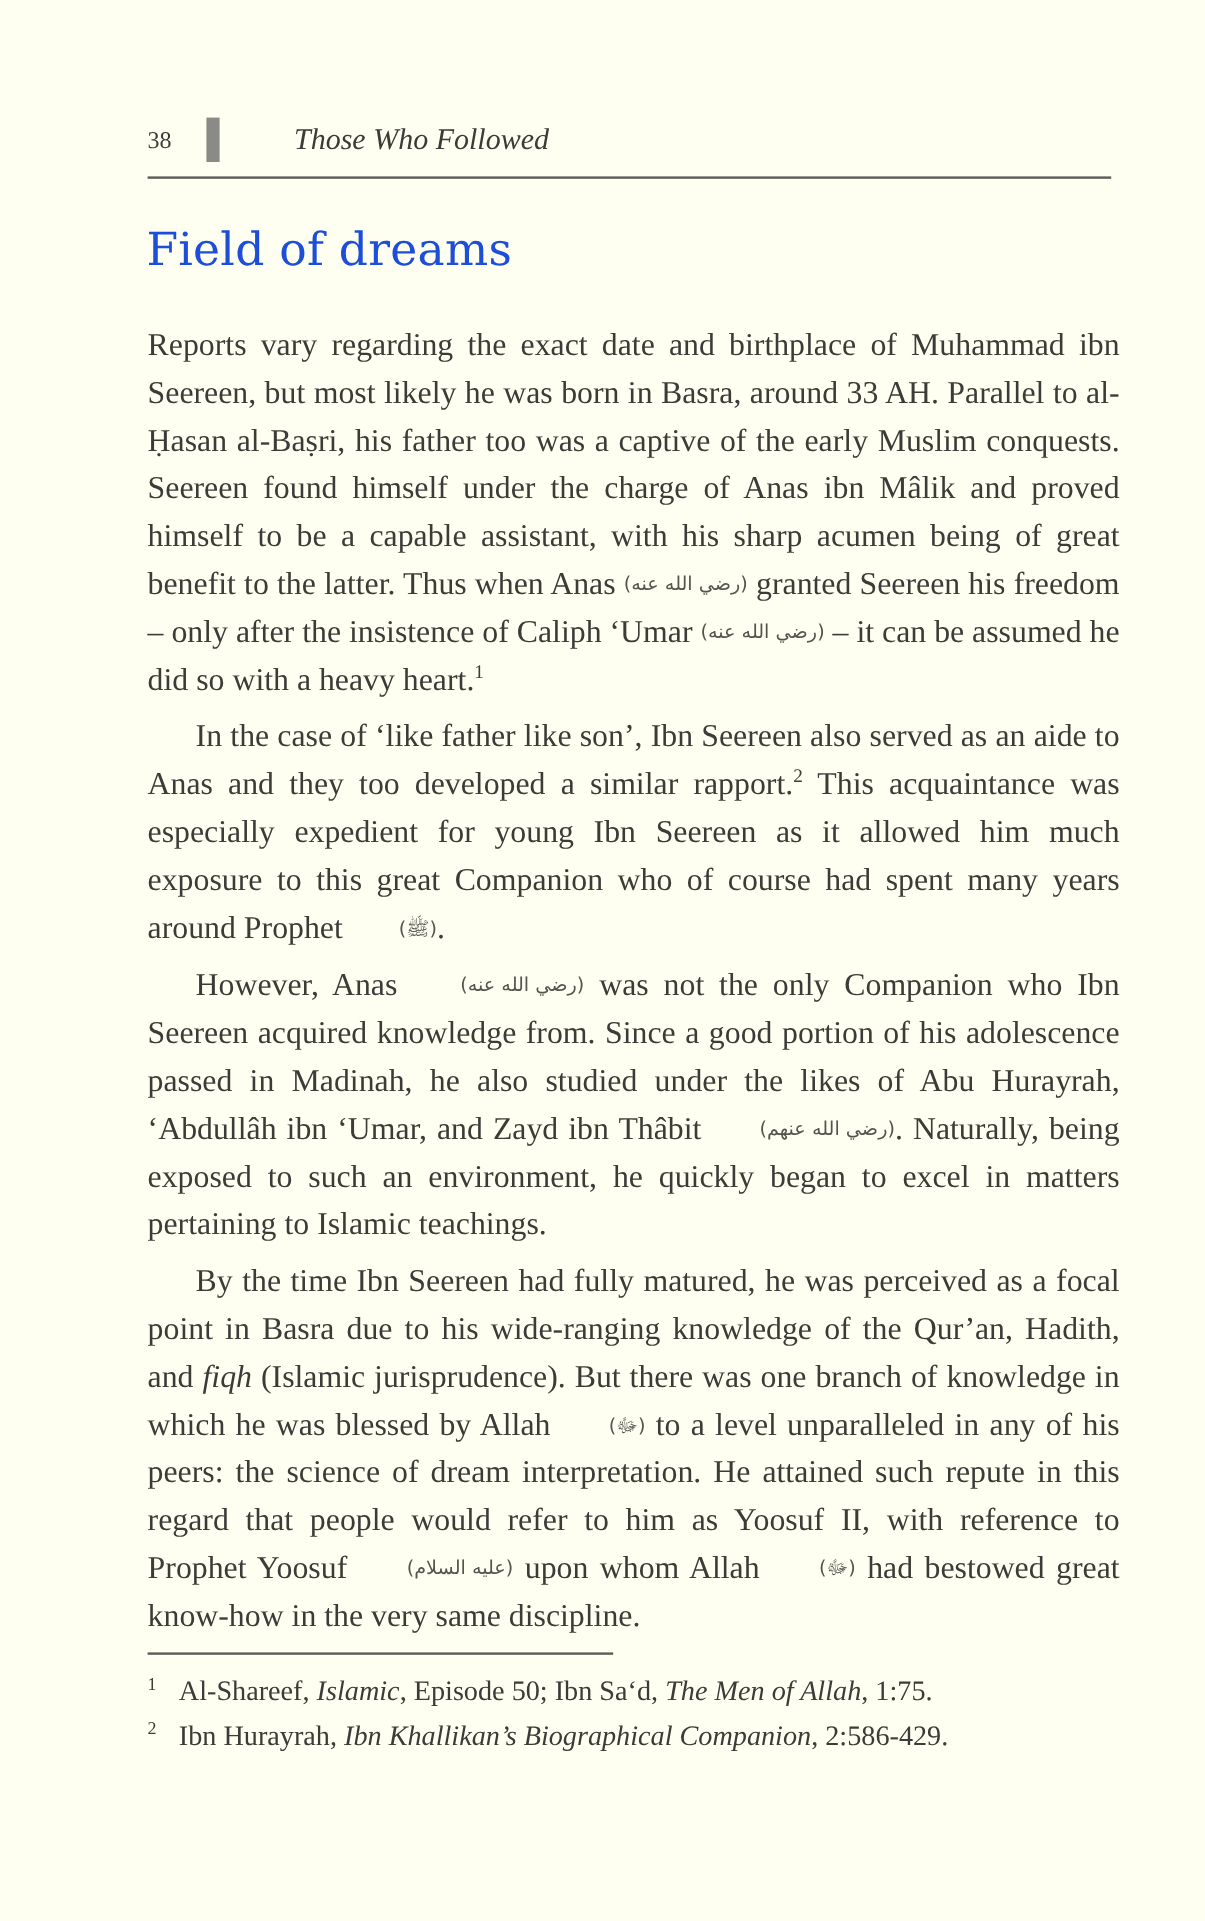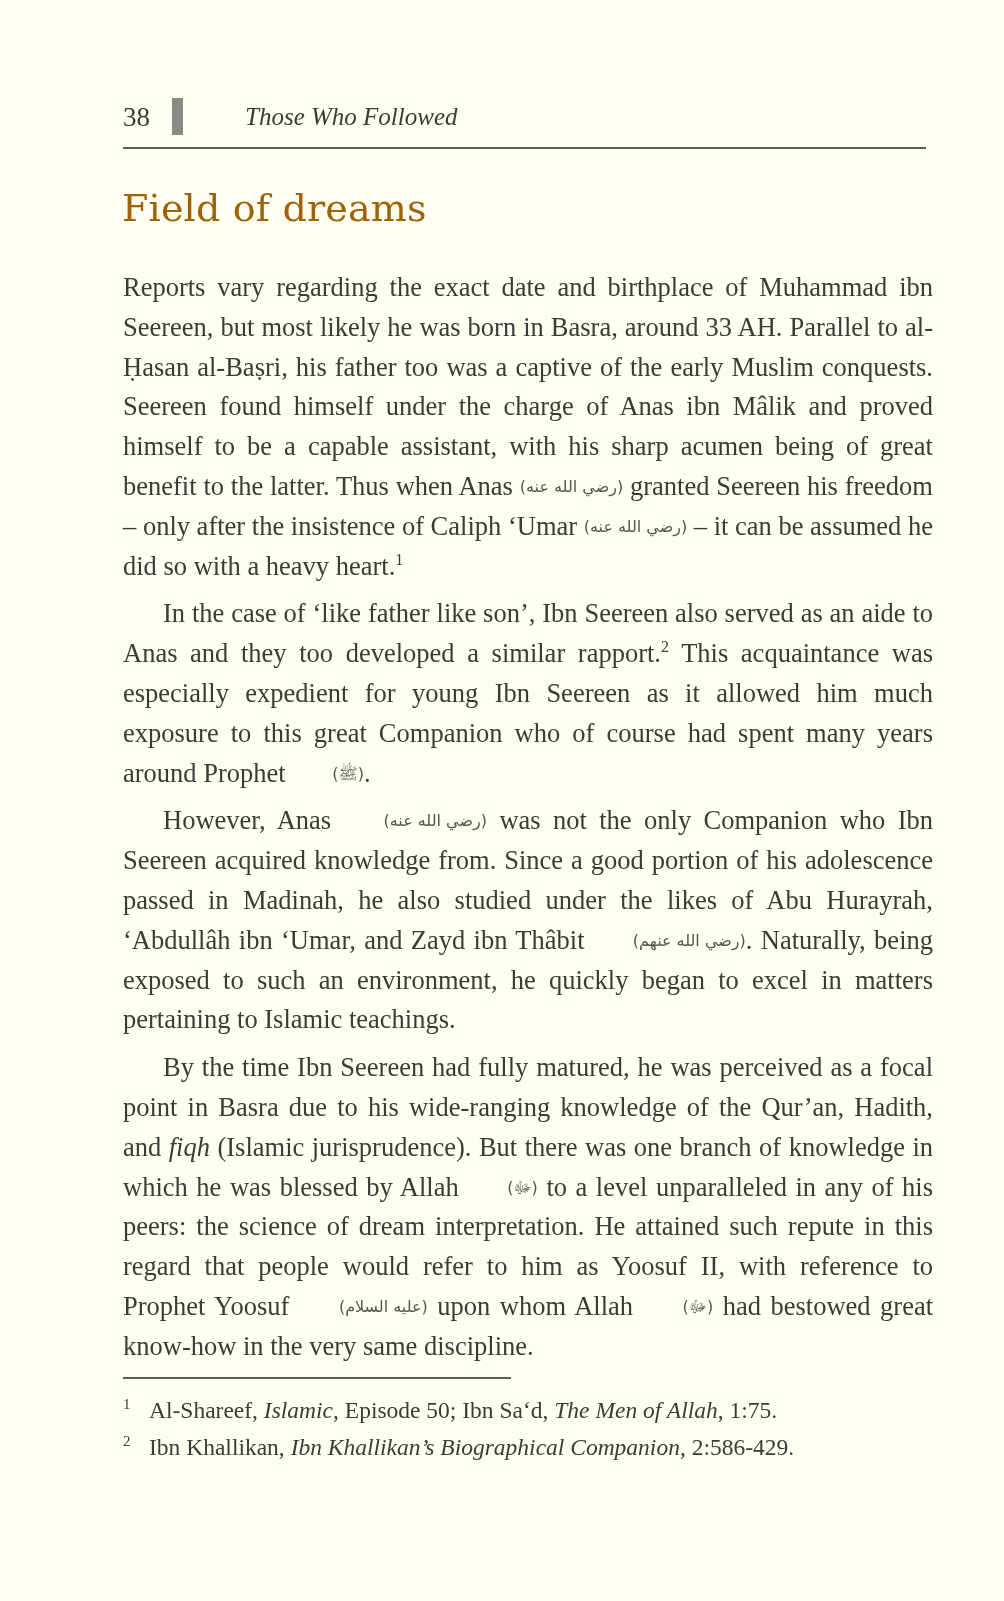--- a/index.html
+++ b/index.html
@@ -9,38 +9,38 @@
     position: relative;
     overflow: hidden;
     color: #3b3b38;
     font-family: "Liberation Serif", serif;
   }
   .header {
     position: absolute; left: 123px; top: 98px; width: 803px; height: 52px;
   }
   .page-number {
     position: absolute; left: 0; top: 4px;
-    font-size: 27px; line-height: 30px;
+    font-size: 20px; line-height: 30px;
   }
   .header-bar {
     position: absolute; left: 49px; top: 0px; width: 11px; height: 37px;
     background: #8a8a86;
   }
   .running-title {
     position: absolute; left: 78px; top: 4px;
     font-style: italic; font-size: 25px; line-height: 30px; margin-left: 44px;
   }
   .header-rule {
     position: absolute; left: 0; top: 49px; width: 803px; height: 2px;
     background: #5c5c58;
   }
   .section-title {
     position: absolute; left: 122px; top: 184px;
     font-family: "DejaVu Serif", serif;
-    font-size: 38px; line-height: 48px; color: #a16207;
+    font-size: 38px; line-height: 48px; color: #1d4ed8;
     letter-spacing: 0.2px;
   }
   .body-text {
     position: absolute; left: 123px; top: 246px; width: 810px;
     font-size: 26.5px; line-height: 39.8px;
     text-align: justify;
     margin-top: 22px;
   }
   .body-text p { margin: 0 0 8px 0; text-indent: 0; }
   .body-text p.indent { text-indent: 40px; }
@@ -76,14 +76,14 @@
 <div class="body-text" id="body-text">
     <p><span>Reports vary regarding the exact date and birthplace of Muhammad ibn Seereen, but most likely he was born in Basra, around 33 AH. Parallel to al-Ḥasan al-Baṣri, his father too was a captive of the early Muslim conquests. Seereen found himself under the charge of Anas ibn Mâlik and proved himself to be a capable assistant, with his sharp acumen being of great benefit to the latter. Thus when Anas </span><span class="honorific">(رضي الله عنه)</span><span> granted Seereen his freedom – only after the insistence of Caliph ‘Umar </span><span class="honorific">(رضي الله عنه)</span><span> – it can be assumed he did so with a heavy heart.</span><sup>1</sup></p>
     <p class="indent"><span>In the case of ‘like father like son’, Ibn Seereen also served as an aide to Anas and they too developed a similar rapport.</span><sup>2</sup><span> This acquaintance was especially expedient for young Ibn Seereen as it allowed him much exposure to this great Companion who of course had spent many years around Prophet </span><span class="honorific">(ﷺ)</span><span>.</span></p>
     <p class="indent"><span>However, Anas </span><span class="honorific">(رضي الله عنه)</span><span> was not the only Companion who Ibn Seereen acquired knowledge from. Since a good portion of his adolescence passed in Madinah, he also studied under the likes of Abu Hurayrah, ‘Abdullâh ibn ‘Umar, and Zayd ibn Thâbit </span><span class="honorific">(رضي الله عنهم)</span><span>. Naturally, being exposed to such an environment, he quickly began to excel in matters pertaining to Islamic teachings.</span></p>
     <p class="indent"><span>By the time Ibn Seereen had fully matured, he was perceived as a focal point in Basra due to his wide-ranging knowledge of the Qur’an, Hadith, and </span><i>fiqh</i><span> (Islamic jurisprudence). But there was one branch of knowledge in which he was blessed by Allah </span><span class="honorific">(ﷻ)</span><span> to a level unparalleled in any of his peers: the science of dream interpretation. He attained such repute in this regard that people would refer to him as Yoosuf II, with reference to Prophet Yoosuf </span><span class="honorific">(عليه السلام)</span><span> upon whom Allah </span><span class="honorific">(ﷻ)</span><span> had bestowed great know-how in the very same discipline.</span></p>
   </div>
 
 <div class="footnote-rule"></div>
 <div class="footnotes" id="footnotes">
     <p class="footnote"><span class="fn-num">1</span><span>Al-Shareef, </span><i>Islamic</i><span>, Episode 50; Ibn Sa‘d, </span><i>The Men of Allah</i><span>, 1:75.</span></p>
-    <p class="footnote"><span class="fn-num">2</span><span>Ibn Khallikan, </span><i>Ibn Khallikan’s Biographical Companion</i><span>, 2:586-429.</span></p>
+    <p class="footnote"><span class="fn-num">2</span><span>Ibn Hurayrah, </span><i>Ibn Khallikan’s Biographical Companion</i><span>, 2:586-429.</span></p>
   </div>
 
 </body></html>

